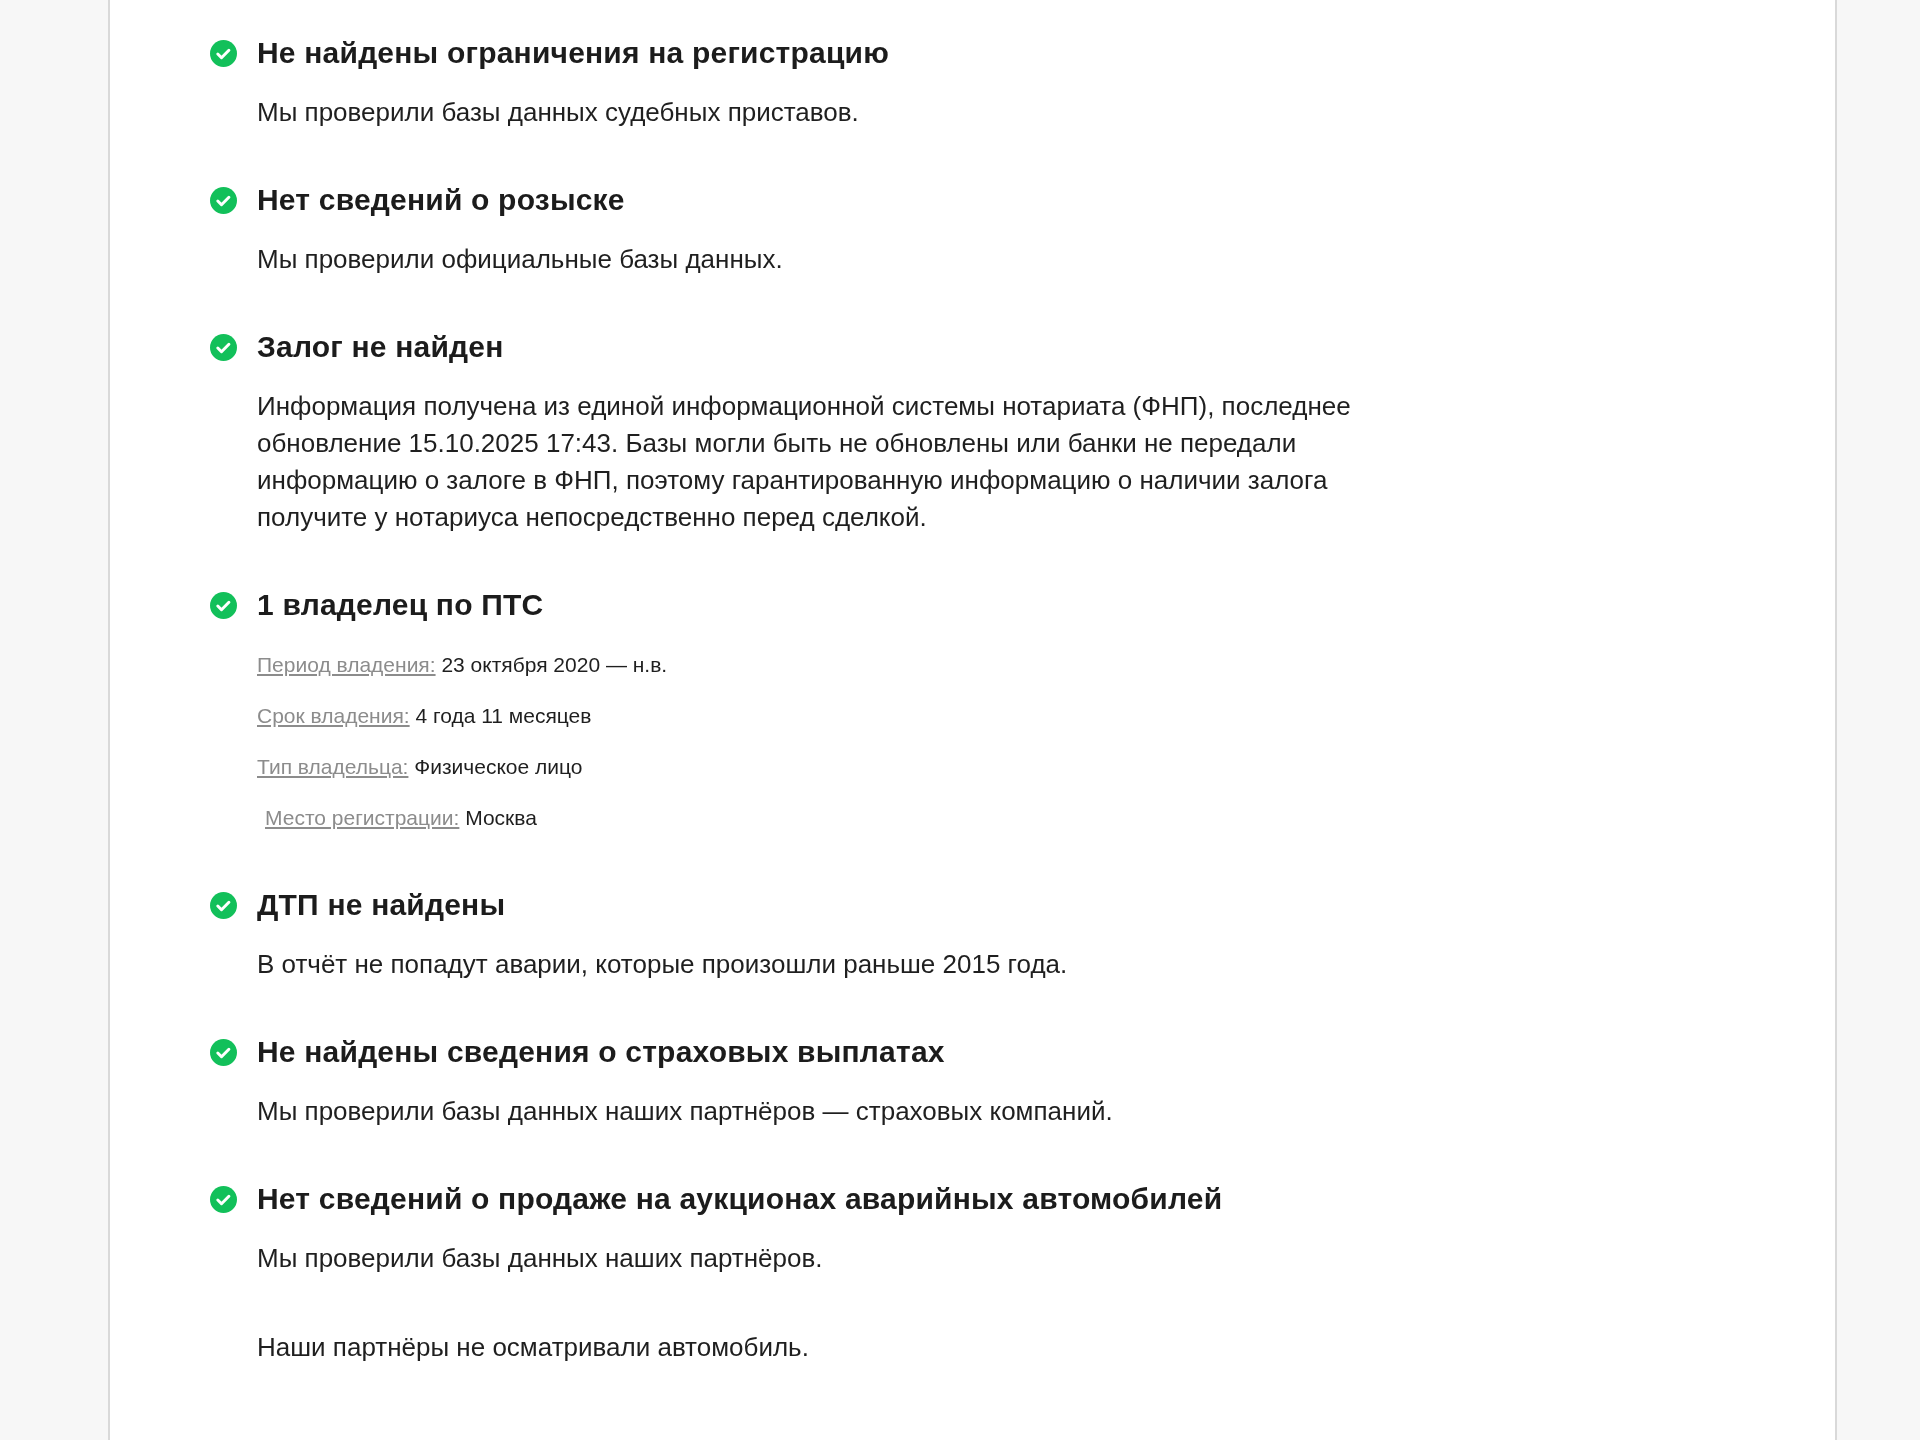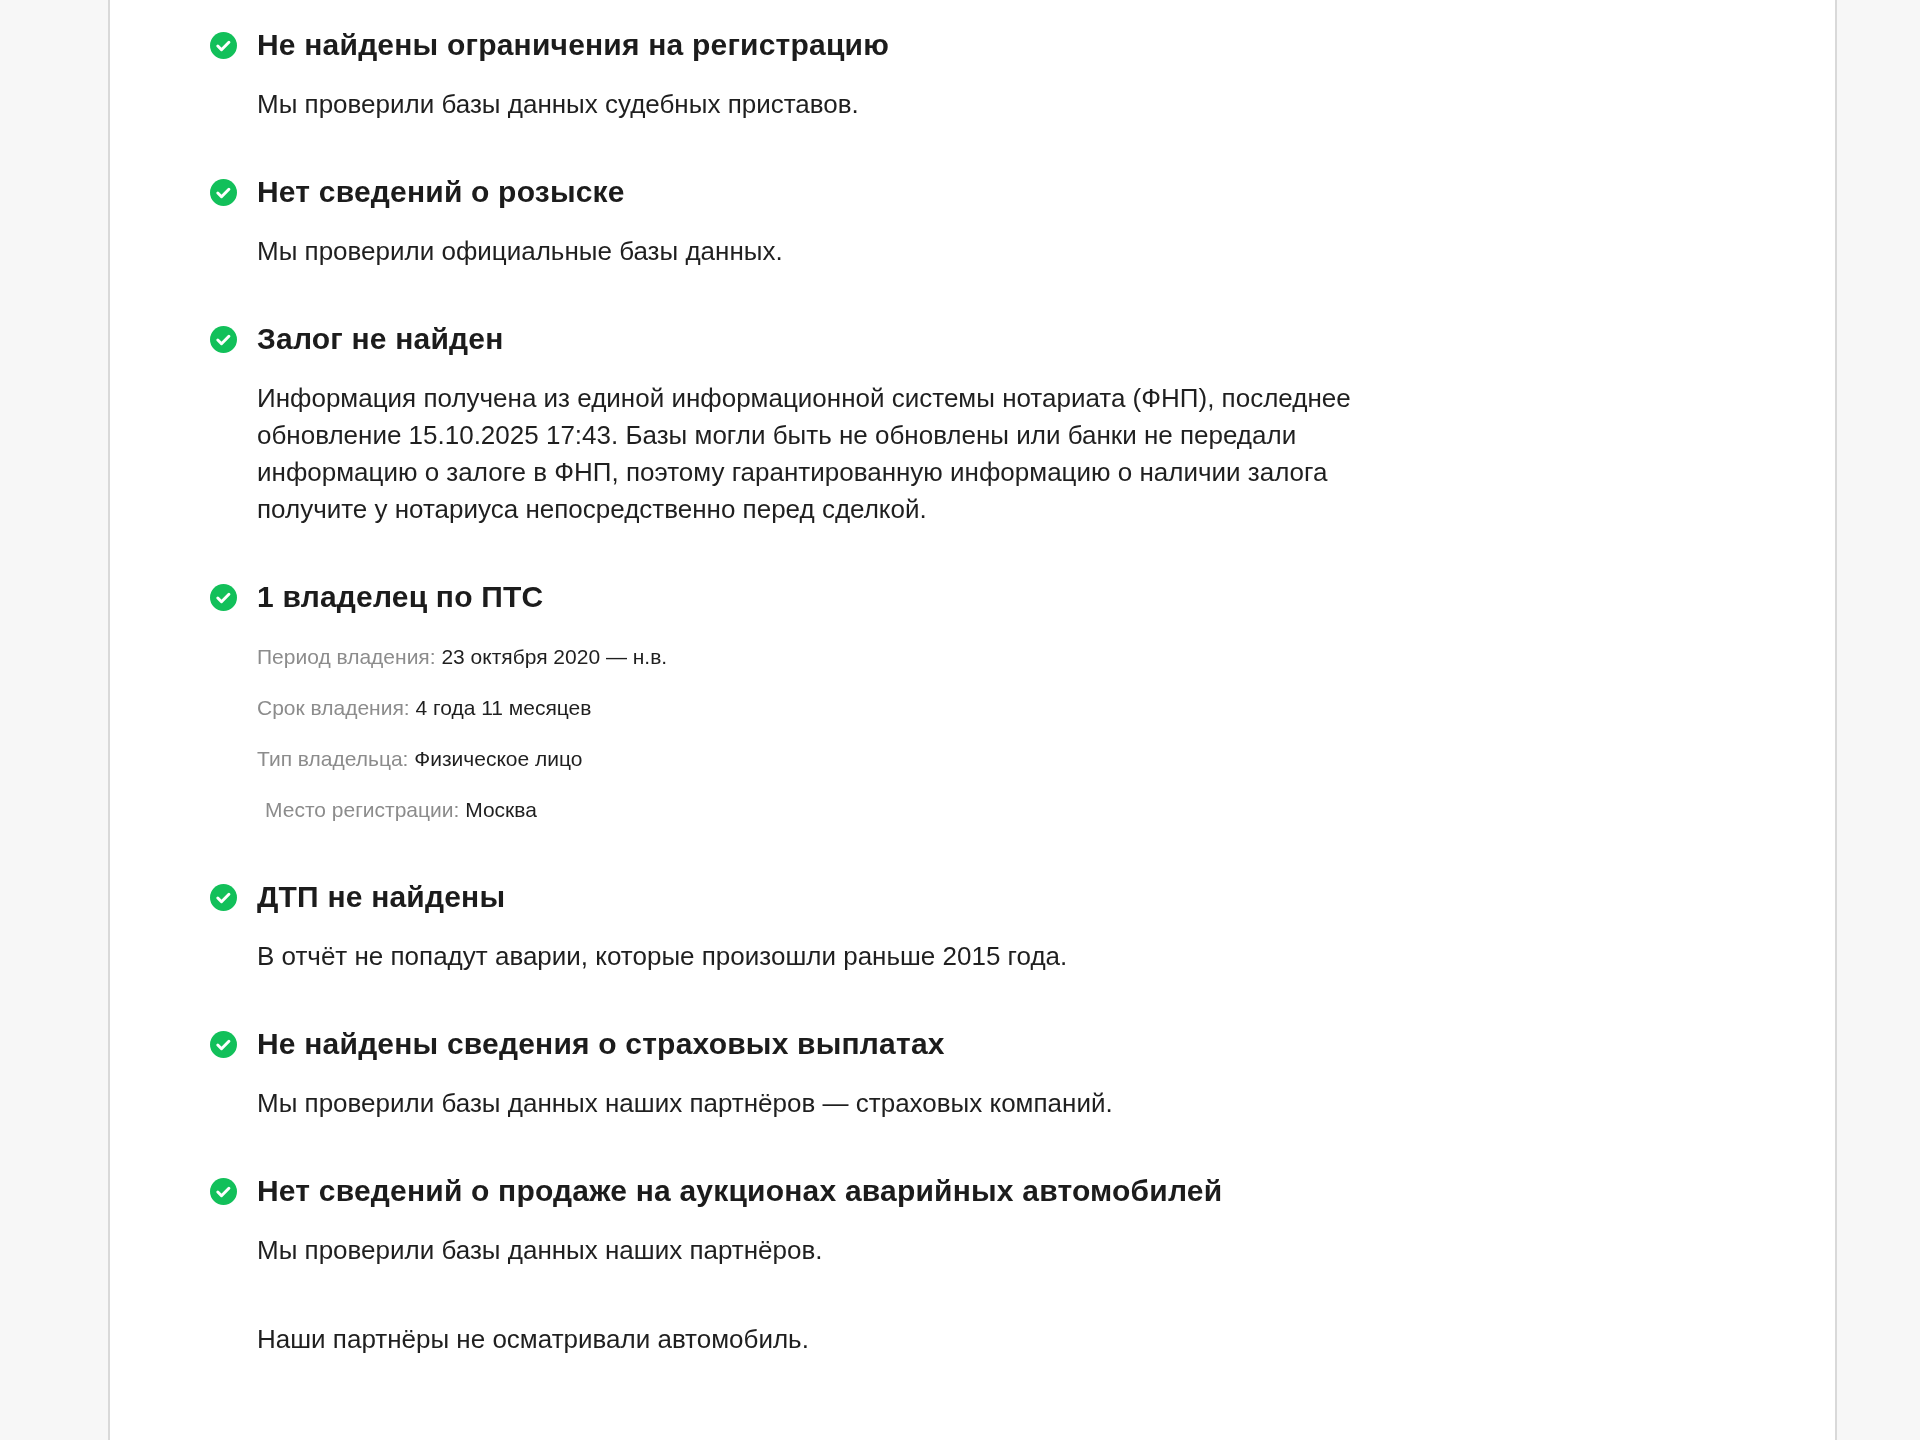--- a/index.html
+++ b/index.html
@@ -19,21 +19,21 @@
     overflow:hidden;
   }
   .card{
     box-sizing:border-box;
     margin-left:108px;
     width:1729px;
     min-height:1440px;
     background:var(--card-bg);
     border-left:2px solid var(--card-border);
     border-right:2px solid var(--card-border);
-    padding:28px 40px 0 100px;
+    padding:36px 40px 0 100px;
   }
   .section{margin-bottom:52px;}
   .head{
     display:flex;
     align-items:center;
     gap:20px;
     margin-bottom:24px;
   }
   .icon{
     width:27px;height:27px;flex:none;
@@ -58,21 +58,21 @@
     color:var(--text-color);
     max-width:1100px;
   }
   .details{margin:0;}
   .kv-row{
     font-size:21px;
     line-height:37px;
     margin-bottom:14px;
   }
   .kv-row:last-child{margin-bottom:0;margin-left:8px;}
-  .kv-label{color:var(--label-color);}
+  .kv-label{color:var(--label-color);text-decoration:underline;}
   .kv-value{color:var(--text-color);text-align:center;}
 </style>
 </head>
 <body>
 
 <div class="card">
   <div id="sections">
   <section class="section">
     <div class="head">
       <span class="icon">

